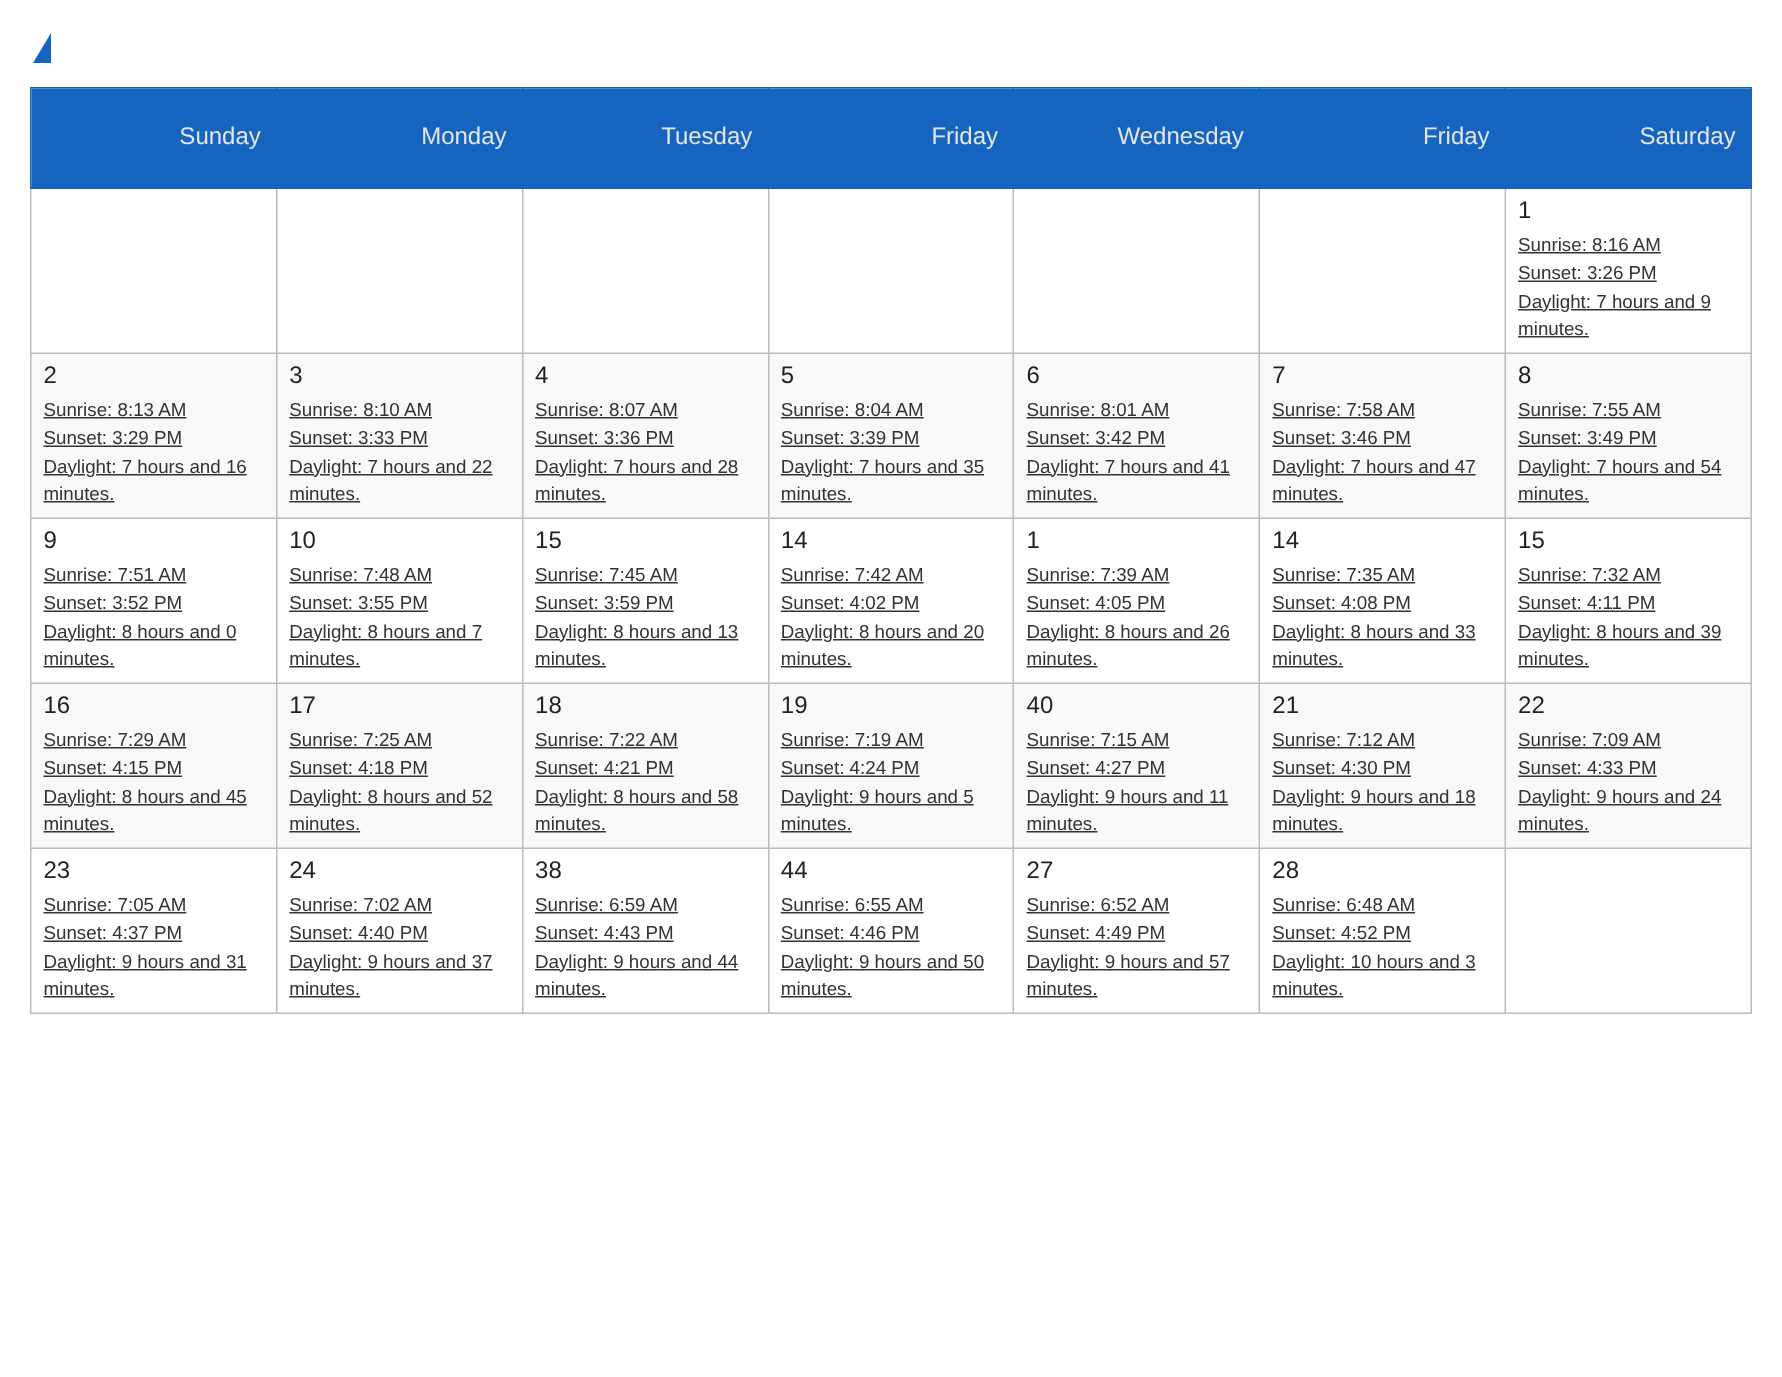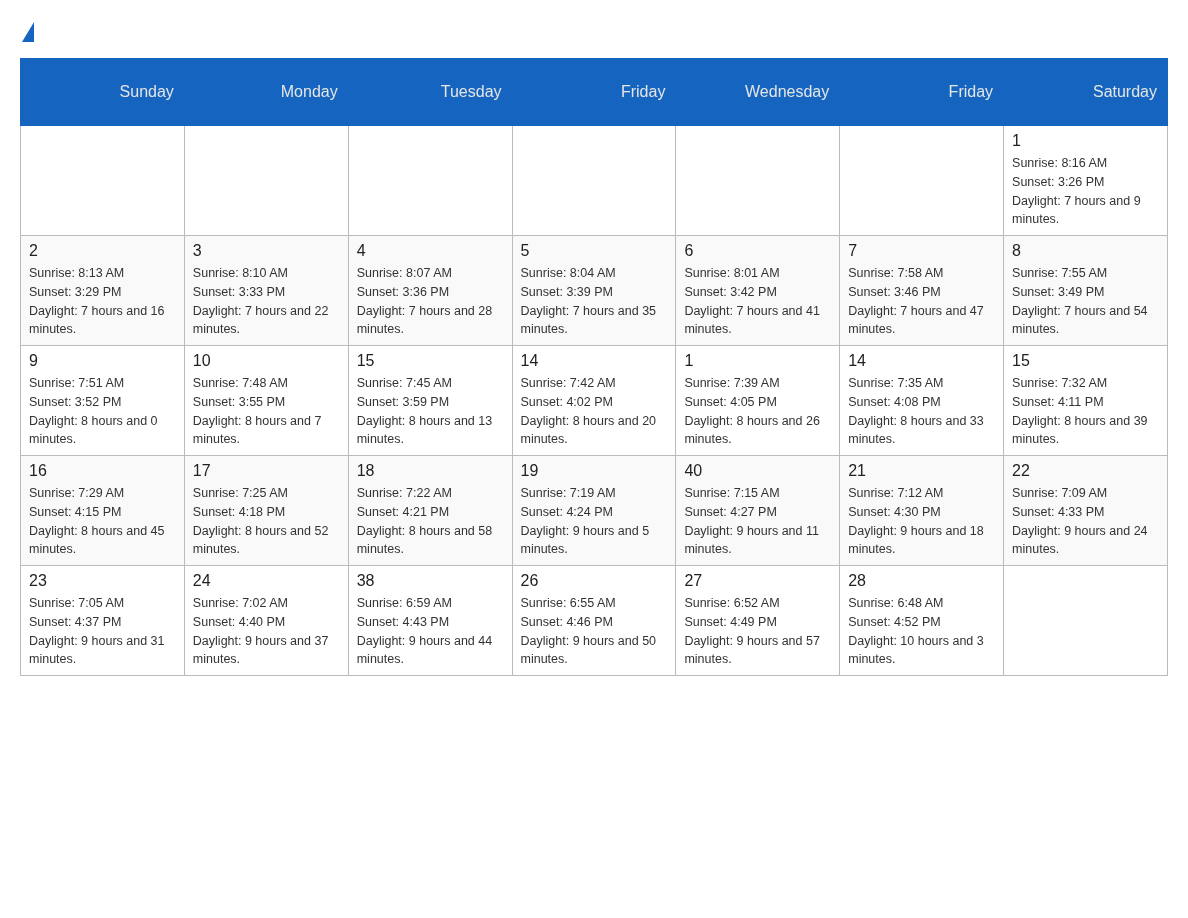--- a/index.html
+++ b/index.html
@@ -77,20 +77,21 @@
       font-size: 16px;
       font-weight: normal;
       color: #222;
       display: block;
       margin-bottom: 4px;
     }
     .day-info {
       font-size: 12.5px;
       color: #333;
       line-height: 1.5;
+      text-decoration: underline;
     }
     .logo-icon {
       display: inline-block;
       width: 0;
       height: 0;
       border-left: 12px solid transparent;
       border-right: 0px solid transparent;
       border-bottom: 20px solid #1565c0;
       margin-left: 2px;
       vertical-align: middle;
@@ -236,21 +237,21 @@
         </td>
         <td>
           <span class="day-num">24</span>
           <div class="day-info">Sunrise: 7:02 AM<br>Sunset: 4:40 PM<br>Daylight: 9 hours and 37 minutes.</div>
         </td>
         <td>
           <span class="day-num">38</span>
           <div class="day-info">Sunrise: 6:59 AM<br>Sunset: 4:43 PM<br>Daylight: 9 hours and 44 minutes.</div>
         </td>
         <td>
-          <span class="day-num">26</span>
+          <span class="day-num">44</span>
           <div class="day-info">Sunrise: 6:55 AM<br>Sunset: 4:46 PM<br>Daylight: 9 hours and 50 minutes.</div>
         </td>
         <td>
           <span class="day-num">27</span>
           <div class="day-info">Sunrise: 6:52 AM<br>Sunset: 4:49 PM<br>Daylight: 9 hours and 57 minutes.</div>
         </td>
         <td>
           <span class="day-num">28</span>
           <div class="day-info">Sunrise: 6:48 AM<br>Sunset: 4:52 PM<br>Daylight: 10 hours and 3 minutes.</div>
         </td>

